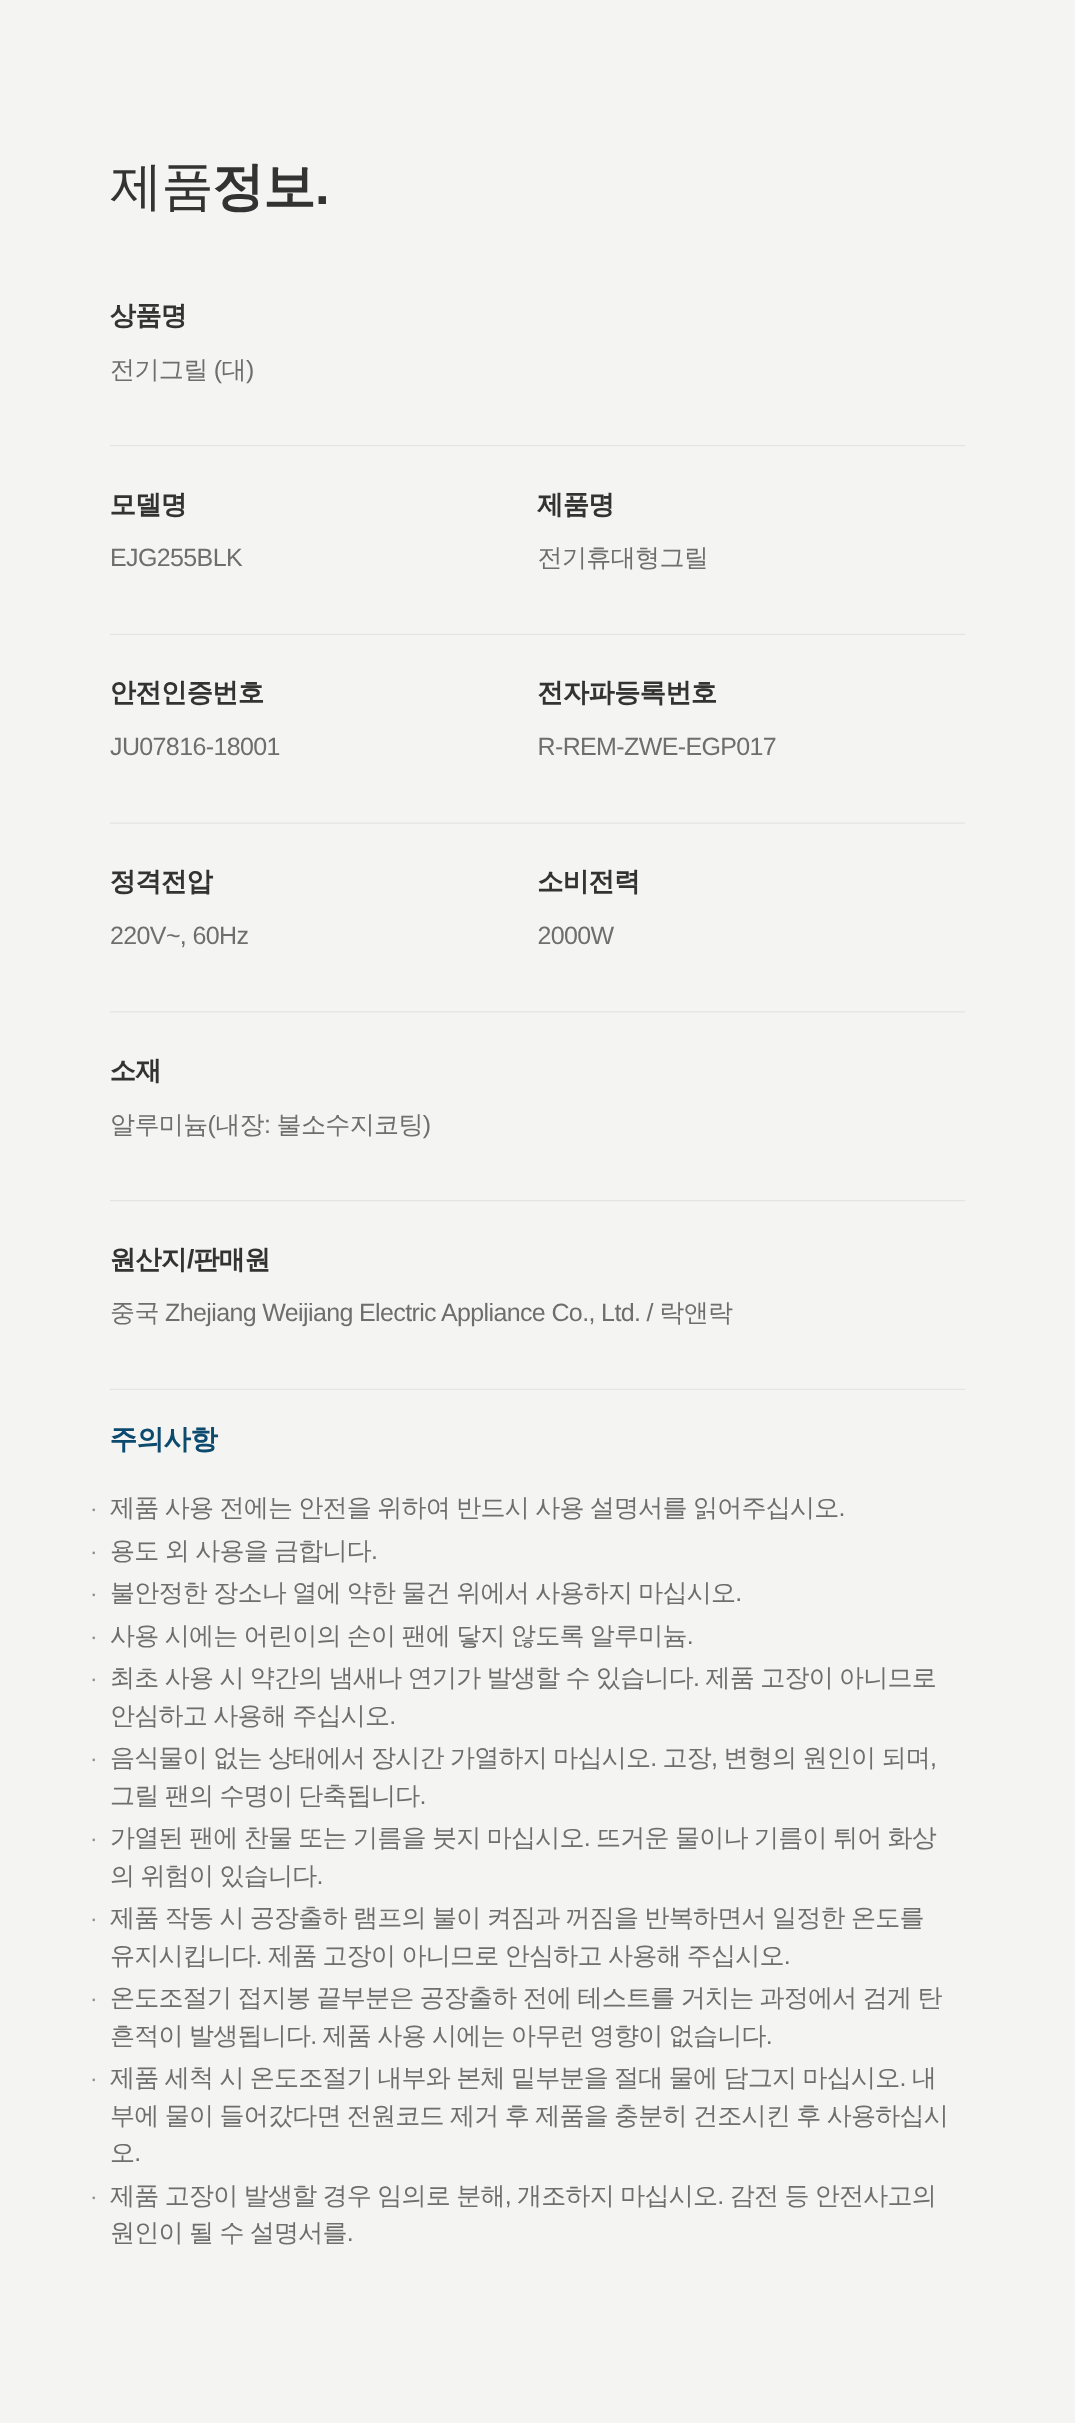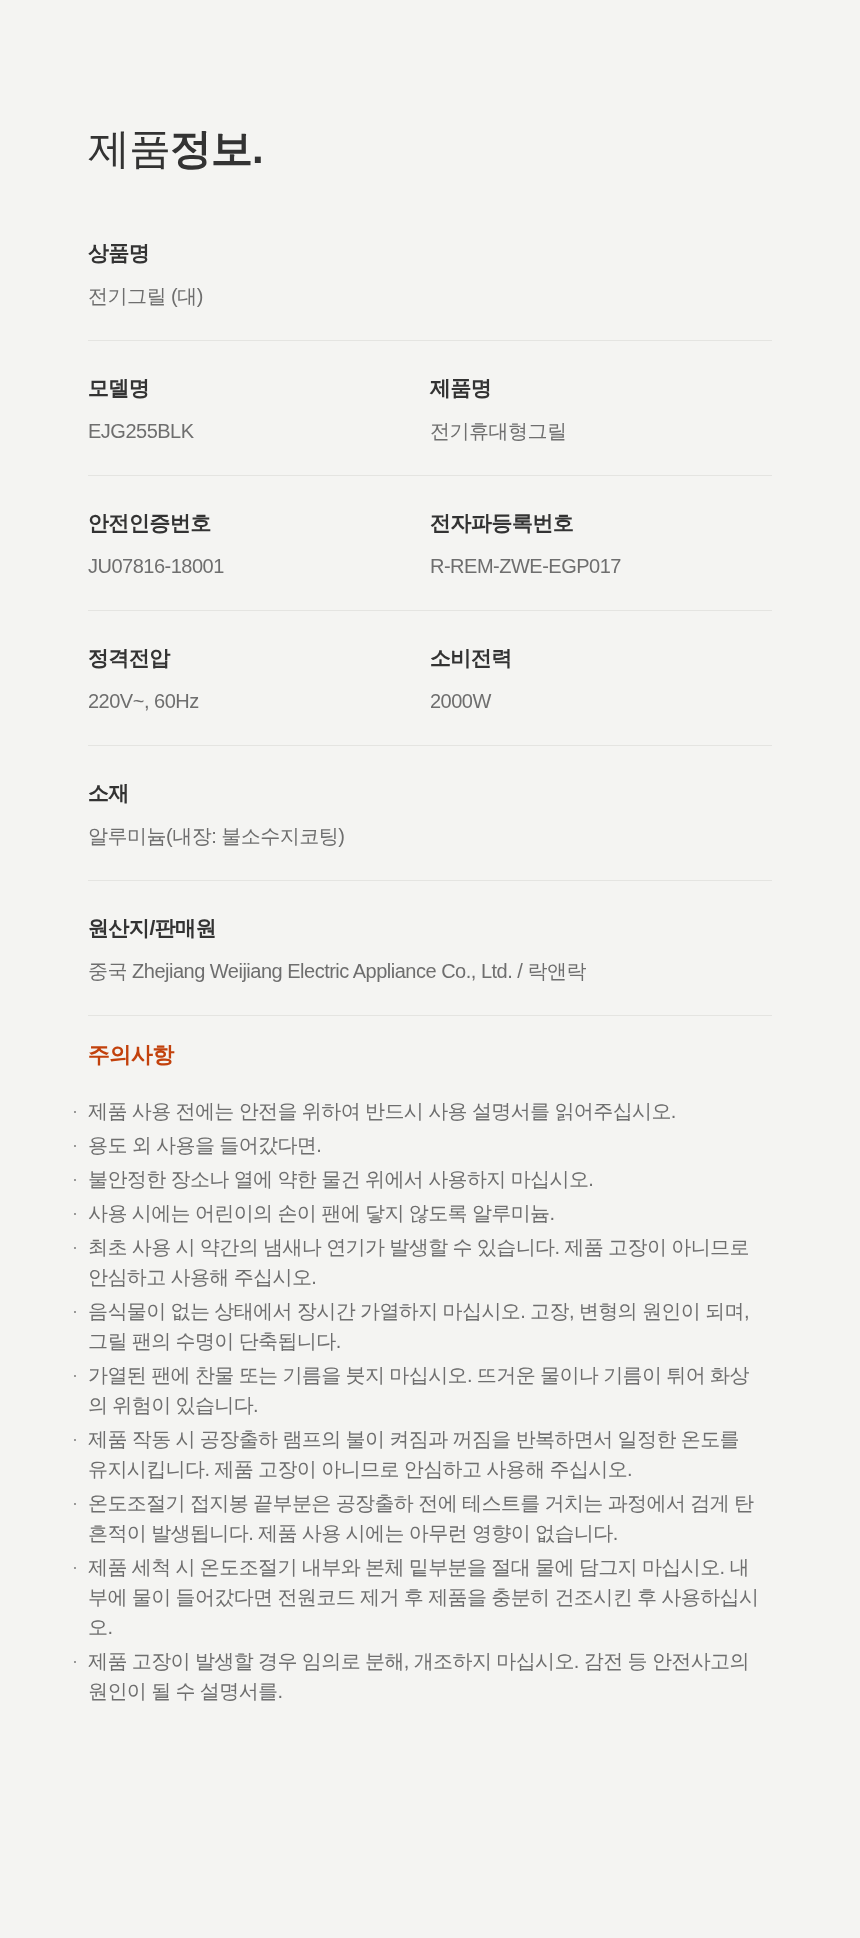--- a/index.html
+++ b/index.html
@@ -26,21 +26,21 @@
     letter-spacing: -1px;
   }
   .page-title .t-regular { font-weight: 400; }
   .page-title .t-bold    { font-weight: 800; text-align: center; }
 
   
   .info-rows {
     margin-top: 66px;
   }
   .info-row {
-    padding: 34px 0 30px 0;
+    padding: 34px 0 46px 0;
     border-bottom: 1px solid #e4e4e1;
   }
   .info-row:first-child { padding-top: 0; }
   .info-row.cols-2 {
     display: grid;
     grid-template-columns: 1fr 1fr;
   }
   .info-label {
     font-size: 21px;
     line-height: 26px;
@@ -57,21 +57,21 @@
   }
 
   
   .notice {
     margin-top: 26px;
   }
   .notice-heading {
     font-size: 22px;
     line-height: 26px;
     font-weight: 700;
-    color: #c2410c;
+    color: #0c4a6e;
     letter-spacing: -0.5px;
   }
   .notice-list {
     list-style: none;
     margin: 28px 12px 0 0;
     padding: 0;
   }
   .notice-item {
     position: relative;
     font-size: 20px;
@@ -151,21 +151,21 @@
         <div class="info-value">중국 Zhejiang Weijiang Electric Appliance Co., Ltd. / 락앤락</div>
       </div>
     </div>
 
   </div>
 
   <div class="notice">
     <div class="notice-heading">주의사항</div>
     <ul class="notice-list">
       <li class="notice-item">제품 사용 전에는 안전을 위하여 반드시 사용 설명서를 읽어주십시오.</li>
-      <li class="notice-item">용도 외 사용을 들어갔다면.</li>
+      <li class="notice-item">용도 외 사용을 금합니다.</li>
       <li class="notice-item">불안정한 장소나 열에 약한 물건 위에서 사용하지 마십시오.</li>
       <li class="notice-item">사용 시에는 어린이의 손이 팬에 닿지 않도록 알루미늄.</li>
       <li class="notice-item">최초 사용 시 약간의 냄새나 연기가 발생할 수 있습니다. 제품 고장이 아니므로 안심하고 사용해 주십시오.</li>
       <li class="notice-item">음식물이 없는 상태에서 장시간 가열하지 마십시오. 고장, 변형의 원인이 되며, 그릴 팬의 수명이 단축됩니다.</li>
       <li class="notice-item">가열된 팬에 찬물 또는 기름을 붓지 마십시오. 뜨거운 물이나 기름이 튀어 화상의 위험이 있습니다.</li>
       <li class="notice-item">제품 작동 시 공장출하 램프의 불이 켜짐과 꺼짐을 반복하면서 일정한 온도를 유지시킵니다. 제품 고장이 아니므로 안심하고 사용해 주십시오.</li>
       <li class="notice-item">온도조절기 접지봉 끝부분은 공장출하 전에 테스트를 거치는 과정에서 검게 탄 흔적이 발생됩니다. 제품 사용 시에는 아무런 영향이 없습니다.</li>
       <li class="notice-item">제품 세척 시 온도조절기 내부와 본체 밑부분을 절대 물에 담그지 마십시오. 내부에 물이 들어갔다면 전원코드 제거 후 제품을 충분히 건조시킨 후 사용하십시오.</li>
       <li class="notice-item">제품 고장이 발생할 경우 임의로 분해, 개조하지 마십시오. 감전 등 안전사고의 원인이 될 수 설명서를.</li>
     </ul>

